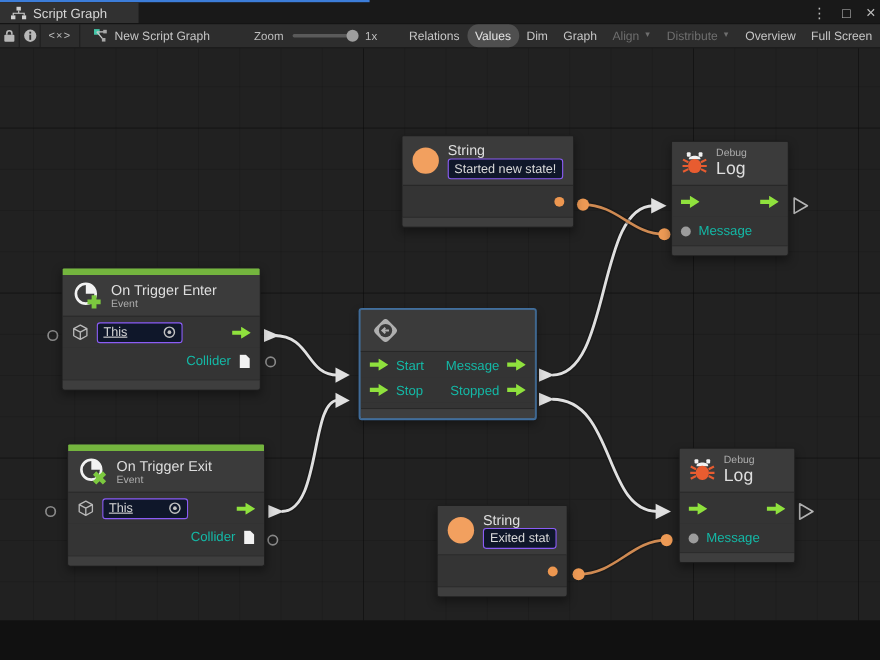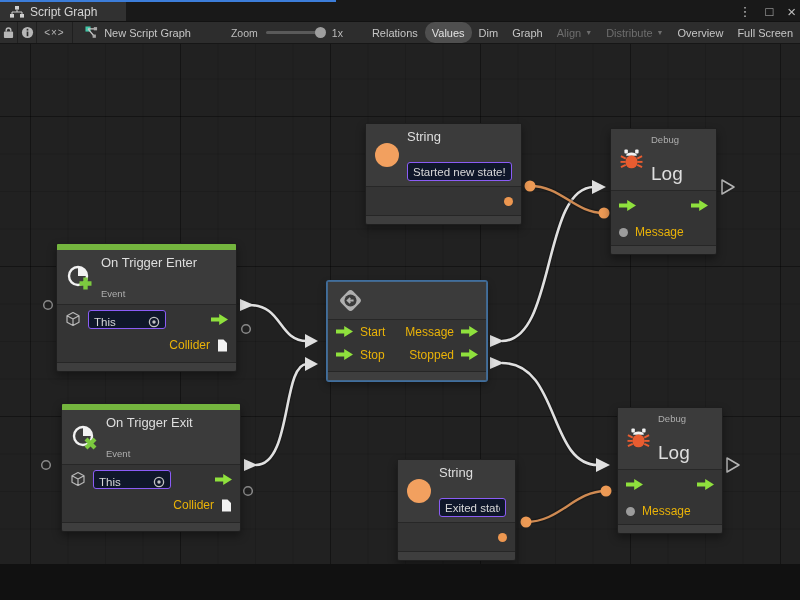--- a/index.html
+++ b/index.html
@@ -49,37 +49,37 @@
   .odot{fill:#ED9A55;}
   .pring{fill:none;stroke:#8a8a8a;stroke-width:1.5;}
   .tri-hollow{fill:none;stroke:#b5b5b5;stroke-width:1.5;stroke-linejoin:round;}
 
   
   .node{position:absolute;background:#343434;border:1px solid #1e1e1e;border-radius:2px;
     box-shadow:0 4px 9px rgba(0,0,0,.38);font-size:12px;color:#c8c8c8;}
   .node.selected{border-color:#44688c;box-shadow:0 0 0 1px #3f6e9e,0 4px 9px rgba(0,0,0,.38);}
   .gbar{height:6px;background:#74b53e;border-radius:1px 1px 0 0;}
   .nhead{display:flex;align-items:center;gap:8px;padding:5px 9px;background:#3b3b3b;border-bottom:1px solid #272727;}
-  .hcol{display:flex;flex-direction:column;gap:18px;flex:1;min-width:0;}
+  .hcol{display:flex;flex-direction:column;gap:0;flex:1;min-width:0;}
   .ntitle{font-size:13px;color:#dedede;}
-  .ntitle2{font-size:19px;color:#dedede;}
+  .ntitle2{font-size:16px;color:#dedede;}
   .ntitle.spread{font-size:14px;word-spacing:4px;letter-spacing:.5px;}
   .nkind{font-size:9.5px;color:#aeaeae;}
   .nrow{display:flex;align-items:center;gap:7px;padding:0 8px;background:#343434;}
-  .plabel{font-size:12px;color:#eab308;}
+  .plabel{font-size:12px;color:#14b8a6;}
   .flex1{flex:1;}
   .npad{height:5px;background:#343434;}
   .nfoot{height:9px;background:#3e3e3e;border-top:1px solid #262626;border-radius:0 0 2px 2px;}
   .orb{width:24px;height:24px;border-radius:50%;background:#F2A05F;flex:none;}
   .doto{width:9px;height:9px;border-radius:50%;background:#ED9750;flex:none;}
   .dotg{width:9px;height:9px;border-radius:50%;background:#9c9c9c;flex:none;}
   .nfield{height:19px;background:#0f172a;border:1px solid #8b5cf6;border-radius:3px;
     color:#d8d8d8;font-size:11.5px;padding:0 5px;font-family:inherit;outline:none;}
   input.nfield{width:100%;}
-  .this-field{width:78px;display:flex;align-items:flex-end;justify-content:space-between;gap:4px;}
+  .this-field{width:78px;display:flex;align-items:center;justify-content:space-between;gap:4px;text-decoration:underline;}
   .arrow{flex:none;display:flex;}
 </style>
 </head>
 <body>
 
 <div class="window">
 
   <div class="tabbar">
     <div class="focus-line"></div>
     <div class="tab">

